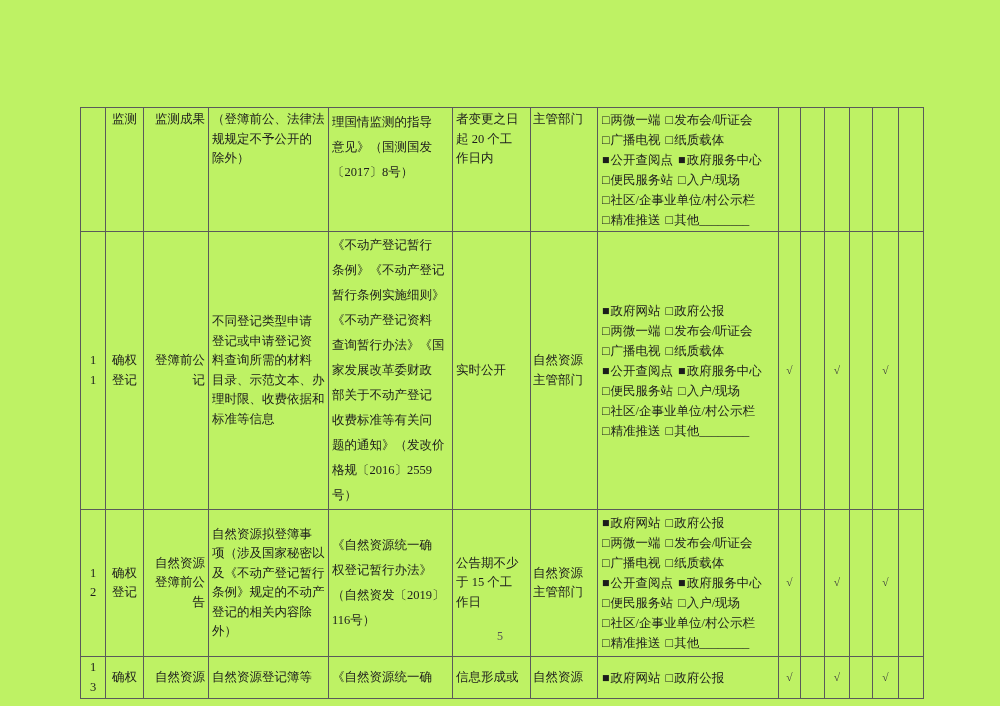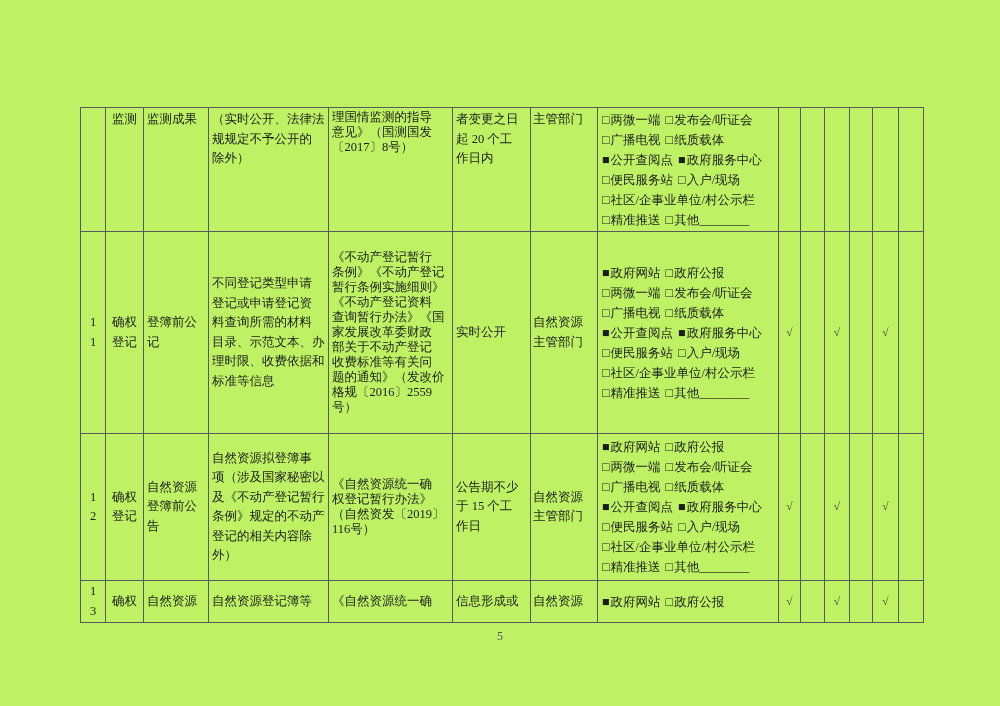--- a/index.html
+++ b/index.html
@@ -26,23 +26,23 @@
     word-break:break-all;
   }
   .pre{white-space:pre-line;}
   .row-0{height:121px;}
   .row-1{height:202px;}
   .row-2{height:147px;}
   .row-3{height:24px;}
   .row-0 td{vertical-align:top;padding-top:2px;}
   .c-no{text-align:center;padding:1px 8px;}
   .c-cat{text-align:center;padding:1px 2px;}
-  .c-item{text-align:left;}
+  .c-item{text-align:right;}
   .c-content{text-align:justify;}
-  .c-basis{text-align:justify;line-height:15px;}
+  .c-basis{text-align:justify;line-height:25px;}
   .c-timing{text-align:left;}
   .row-1 .c-timing,.row-3 .c-timing{text-align:left;}
   .c-dept{text-align:left;padding:1px 2px;}
   .c-channels{padding:1px 2px 1px 4px;}
   .channel-line{white-space:nowrap;line-height:20px;overflow:hidden;}
   .opt + .opt{margin-left:5px;}
   .cb{margin-right:1px;}
   .c-mark{text-align:center;font-size:11.5px;color:#3d3d3d;padding:0;}
   .page-number{
     position:absolute;left:0;top:629px;width:1000px;
@@ -68,21 +68,21 @@
         <col style="width:25px">
       <col style="width:23px">
         <col style="width:26px">
         <col style="width:25px">
     </colgroup>
     <tbody>
         <tr class="row-0">
           <td class="c-no pre"></td>
           <td class="c-cat pre">监测</td>
           <td class="c-item pre">监测成果</td>
-          <td class="c-content pre">（实时公开、法律法
+          <td class="c-content pre">（登簿前公、法律法
 规规定不予公开的
 除外）</td>
           <td class="c-basis pre">理国情监测的指导
 意见》（国测国发
 〔2017〕8号）</td>
           <td class="c-timing pre">者变更之日
 起 20 个工
 作日内</td>
           <td class="c-dept pre">主管部门</td>
           <td class="c-channels">

